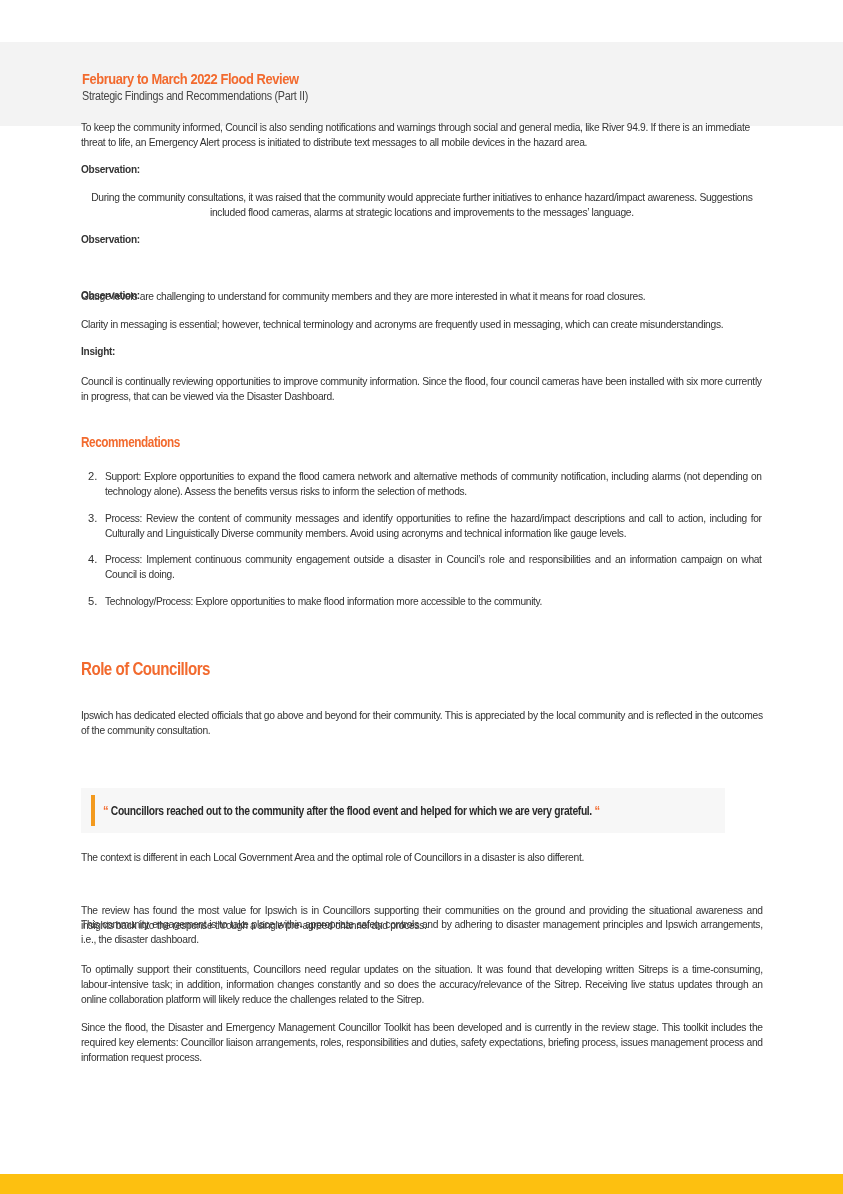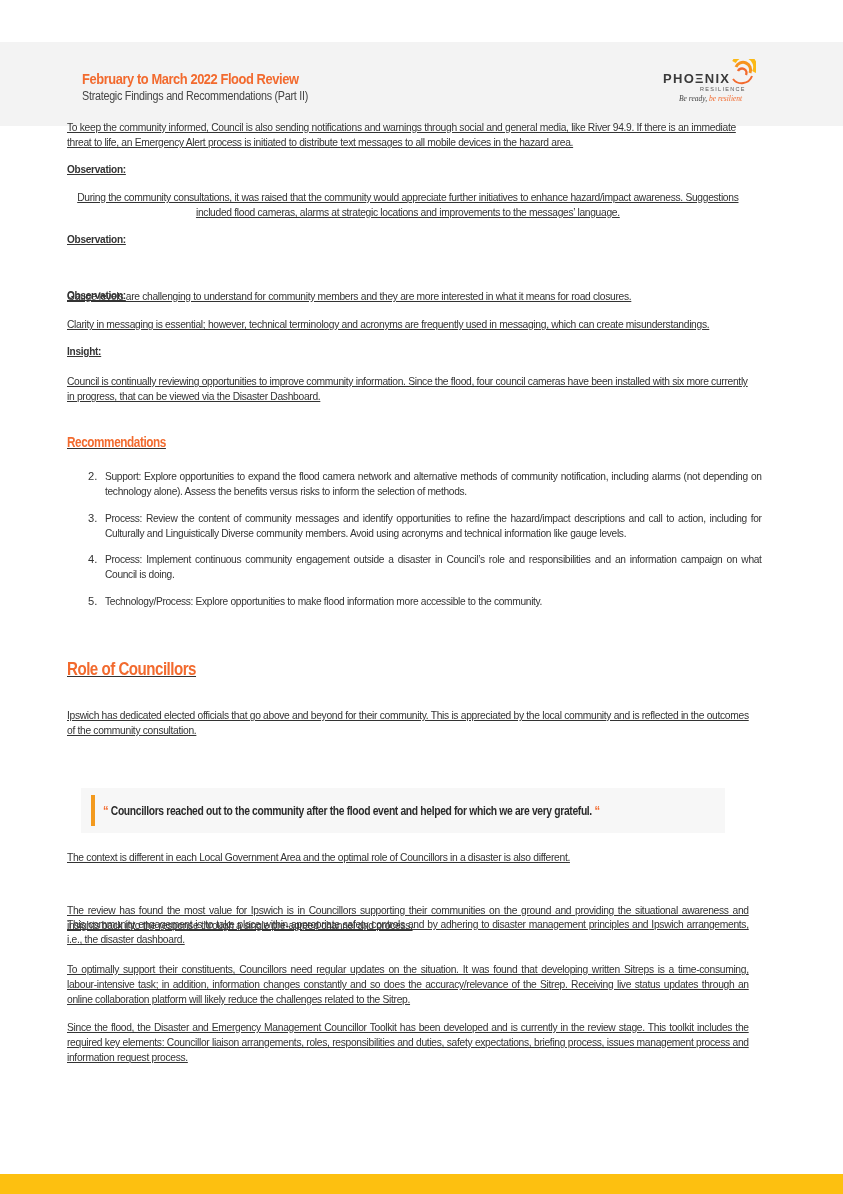--- a/index.html
+++ b/index.html
@@ -10,21 +10,21 @@
   .header-title { position: absolute; left: 82px; top: 28px; font-size: 15px; font-weight: bold; color: #f26a2e; letter-spacing: -0.5px; transform: scaleX(0.86); transform-origin: left; white-space: nowrap; }
   .header-subtitle { position: absolute; left: 82px; top: 47px; font-size: 12.5px; color: #444; letter-spacing: -0.3px; transform: scaleX(0.86); transform-origin: left; white-space: nowrap; }
 
   .logo { position: absolute; left: 660px; top: 16px; width: 100px; height: 50px; }
   .logo-word { position: absolute; left: 3px; top: 13px; font-size: 13px; font-weight: bold; color: #3a3a3a; letter-spacing: 1.3px; }
   .logo-sub { position: absolute; left: 40px; top: 28px; font-size: 5.5px; color: #555; letter-spacing: 1.3px; }
   .logo-tag { position: absolute; left: 19px; top: 36px; font-size: 7.5px; font-style: italic; font-family: "Liberation Serif", serif; color: #444; white-space: nowrap; }
   .logo-tag .hl { color: #f26a2e; }
   .logo-swoosh { position: absolute; left: 70px; top: 1px; width: 26px; height: 26px; }
 
-  .content { position: absolute; left: 67px; width: 682px; text-decoration: underline; }
+  .content { position: absolute; left: 81px; width: 682px; }
   .p { font-size: 11.2px; line-height: 15px; color: #333; letter-spacing: -0.35px; transform: scaleX(0.92); transform-origin: left; width: 741px; }
   .p.just { text-align: justify; }
   .label { font-size: 11.2px; font-weight: bold; color: #333; letter-spacing: -0.3px; transform: scaleX(0.9); transform-origin: left; }
 
   .h-rec { font-size: 14px; font-weight: bold; color: #f26a2e; letter-spacing: -0.5px; transform: scaleX(0.84); transform-origin: left; }
   .h-role { font-size: 18px; font-weight: bold; color: #f26a2e; letter-spacing: -0.6px; transform: scaleX(0.84); transform-origin: left; }
 
   .rec-item { position: absolute; left: 88px; width: 675px; }
   .rec-num { position: absolute; left: 0; top: 0; font-size: 11.2px; line-height: 15px; color: #333; }
   .rec-text { position: absolute; left: 17px; top: 0; width: 720px; font-size: 11.2px; line-height: 15px; color: #333; letter-spacing: -0.35px; transform: scaleX(0.912); transform-origin: left; text-align: justify; }
@@ -37,31 +37,20 @@
   .footer { position: absolute; left: 0; top: 1130px; width: 843px; height: 64px; background: #fdc010; margin-top: 44px; }
   .page-num { position: absolute; left: 786px; top: 25px; font-size: 12px; font-weight: bold; color: #ffffff; }
 </style>
 </head>
 <body>
 
 <div class="header">
   <div class="header-title">February to March 2022 Flood Review</div>
   <div class="header-subtitle">Strategic Findings and Recommendations (Part II)</div>
 
-  <div class="logo">
-    <svg class="logo-swoosh" viewBox="0 0 26 26">
-      <path d="M4 3 A11 11 0 0 1 24 13" stroke="#fbb916" stroke-width="4" fill="none"></path>
-      <path d="M6 8 A7 7 0 0 1 20 14" stroke="#f7931e" stroke-width="3" fill="none"></path>
-      <path d="M8 12 A4 4 0 0 1 16 16" stroke="#f26a2e" stroke-width="2.5" fill="none"></path>
-      <path d="M3 20 A11 11 0 0 0 22 17" stroke="#f26a2e" stroke-width="2" fill="none"></path>
-    </svg>
-    <div class="logo-word">PHOΞNIX</div>
-    <div class="logo-sub">RESILIENCE</div>
-    <div class="logo-tag"><span>Be ready, </span><span class="hl">be resilient</span></div>
-  </div>
 </div>
 
 <div class="content" style="top:120px;">
   <div class="p">To keep the community informed, Council is also sending notifications and warnings through social and general media, like River 94.9. If there is an immediate threat to life, an Emergency Alert process is initiated to distribute text messages to all mobile devices in the hazard area.</div>
 </div>
 
 <div class="content" style="top:163px;">
   <div class="label">Observation:</div>
 </div>
 <div class="content" style="top:190px;text-align:center;">

